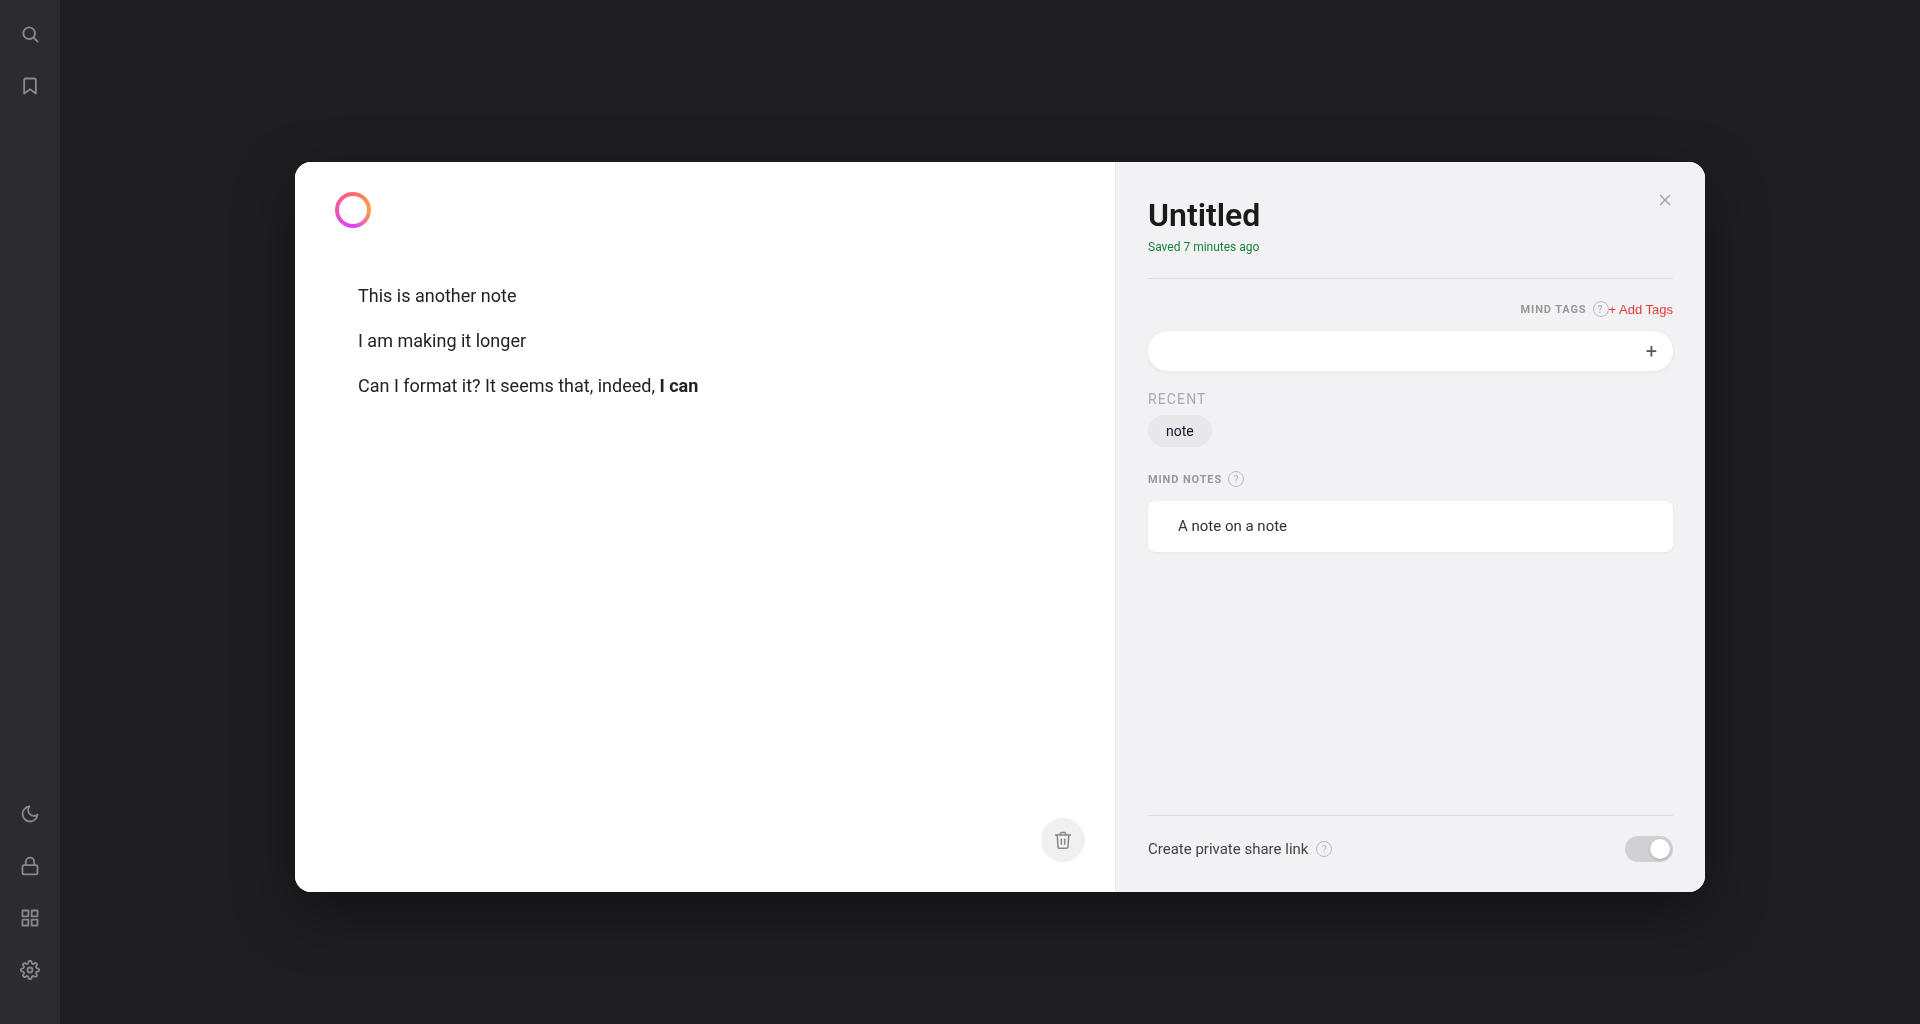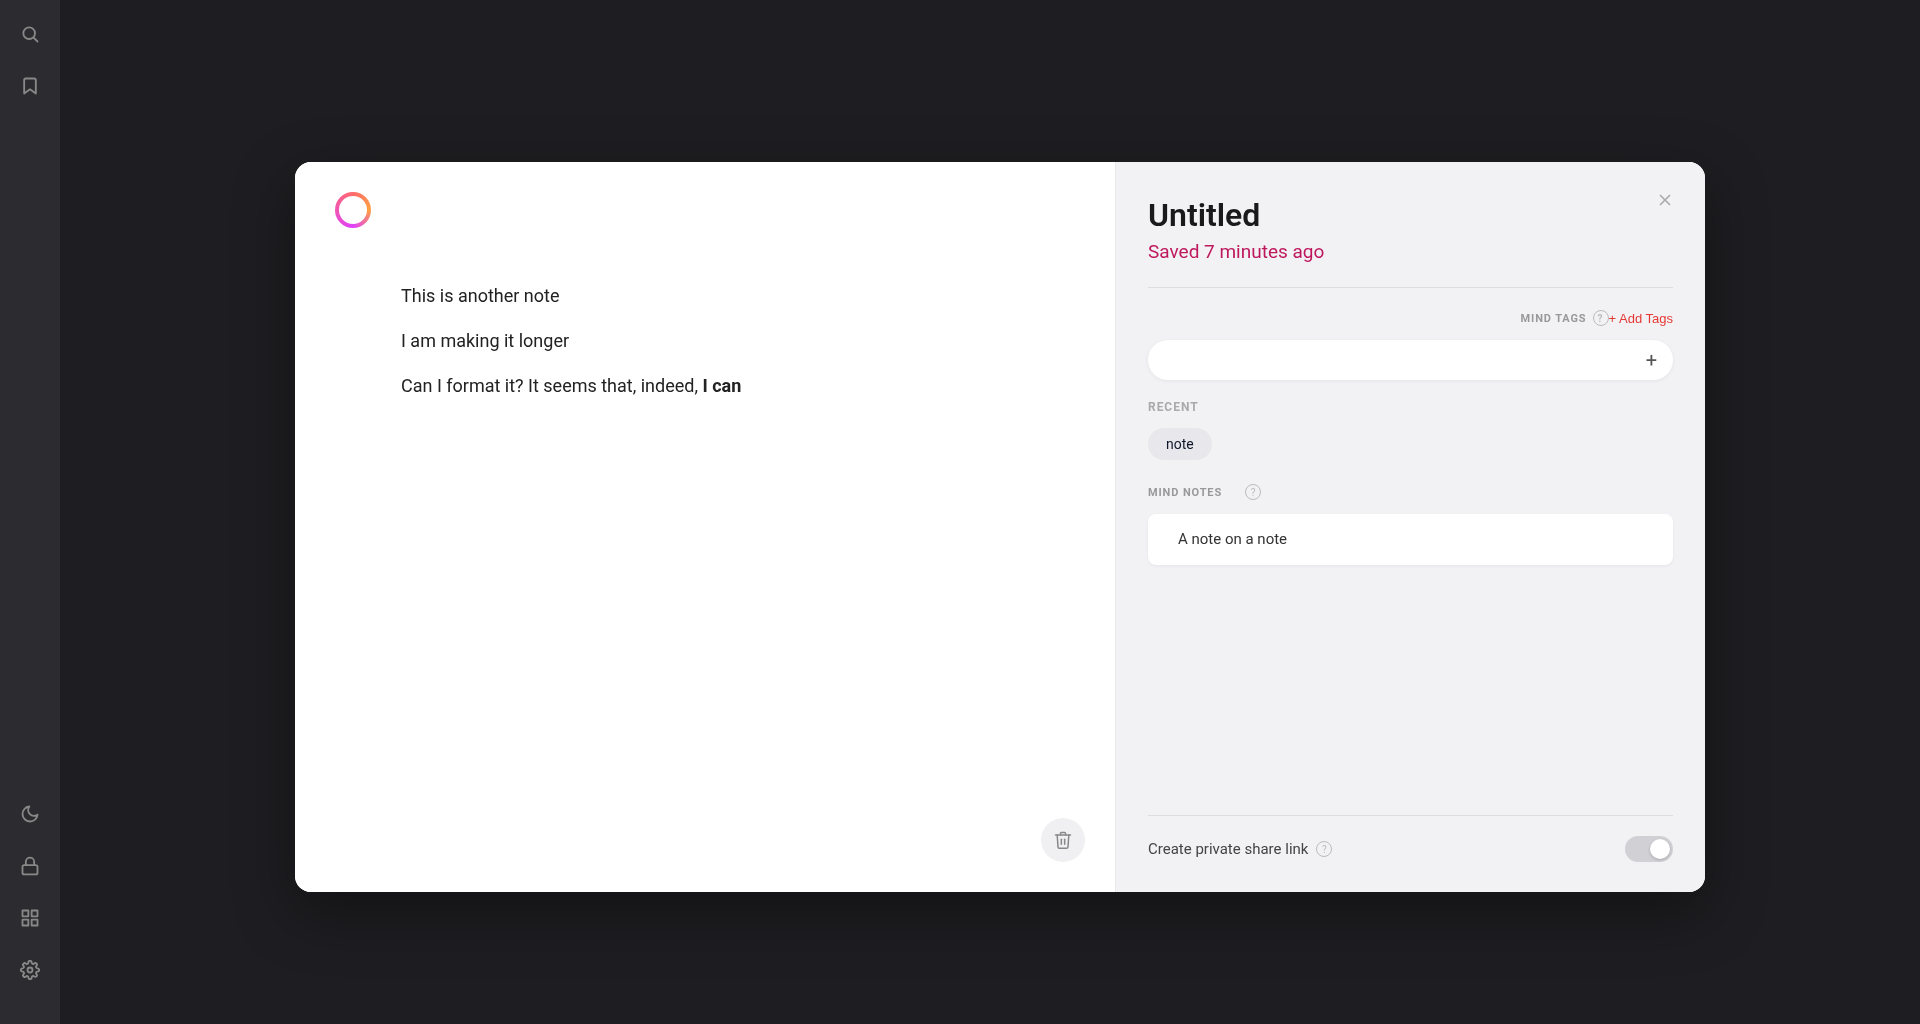--- a/index.html
+++ b/index.html
@@ -67,21 +67,21 @@
       box-shadow: 0 20px 60px rgba(0,0,0,0.4);
       position: relative;
       top: 15px;
       left: 40px;
     }
 
     
     .note-editor {
       flex: 1;
       background: #ffffff;
-      padding: 60px 60px 40px 106px;
+      padding: 60px 60px 40px 63px;
       position: relative;
       display: flex;
       flex-direction: column;
     }
 
     .logo-area {
       position: absolute;
       top: 30px;
       left: 40px;
     }
@@ -159,22 +159,22 @@
 
     .note-title {
       font-size: 32px;
       font-weight: 600;
       color: #1a1a1a;
       margin-bottom: 6px;
       margin-top: 4px;
     }
 
     .saved-time {
-      font-size: 19px;
-      color: #be185d;
+      font-size: 12px;
+      color: #15803d;
       margin-bottom: 24px;
     }
 
     .divider {
       height: 1px;
       background: #ddd;
       margin-bottom: 22px;
     }
 
     .section-header {
@@ -237,43 +237,43 @@
     }
 
     .tag-add-icon {
       font-size: 20px;
       color: #555;
       cursor: pointer;
       line-height: 1;
     }
 
     .recent-label {
-      font-size: 12px;
-      font-weight: 700;
+      font-size: 14px;
+      font-weight: 400;
       letter-spacing: 0.08em;
       color: #aaa;
       text-transform: uppercase;
-      margin-bottom: 14px;
+      margin-bottom: 8px;
     }
 
     .tag-chip {
       display: inline-block;
       background: #e8e8ec;
       border-radius: 20px;
       padding: 8px 18px;
       font-size: 14px;
       color: #0f172a;
       cursor: pointer;
       margin-bottom: 20px;
     }
 
     .mind-notes-header {
       display: flex;
       align-items: center;
-      gap: 23px;
+      gap: 6px;
       margin-bottom: 14px;
       margin-top: 4px;
     }
 
     .mind-notes-label {
       font-size: 11px;
       font-weight: 700;
       letter-spacing: 0.08em;
       color: #999;
       text-transform: uppercase;

